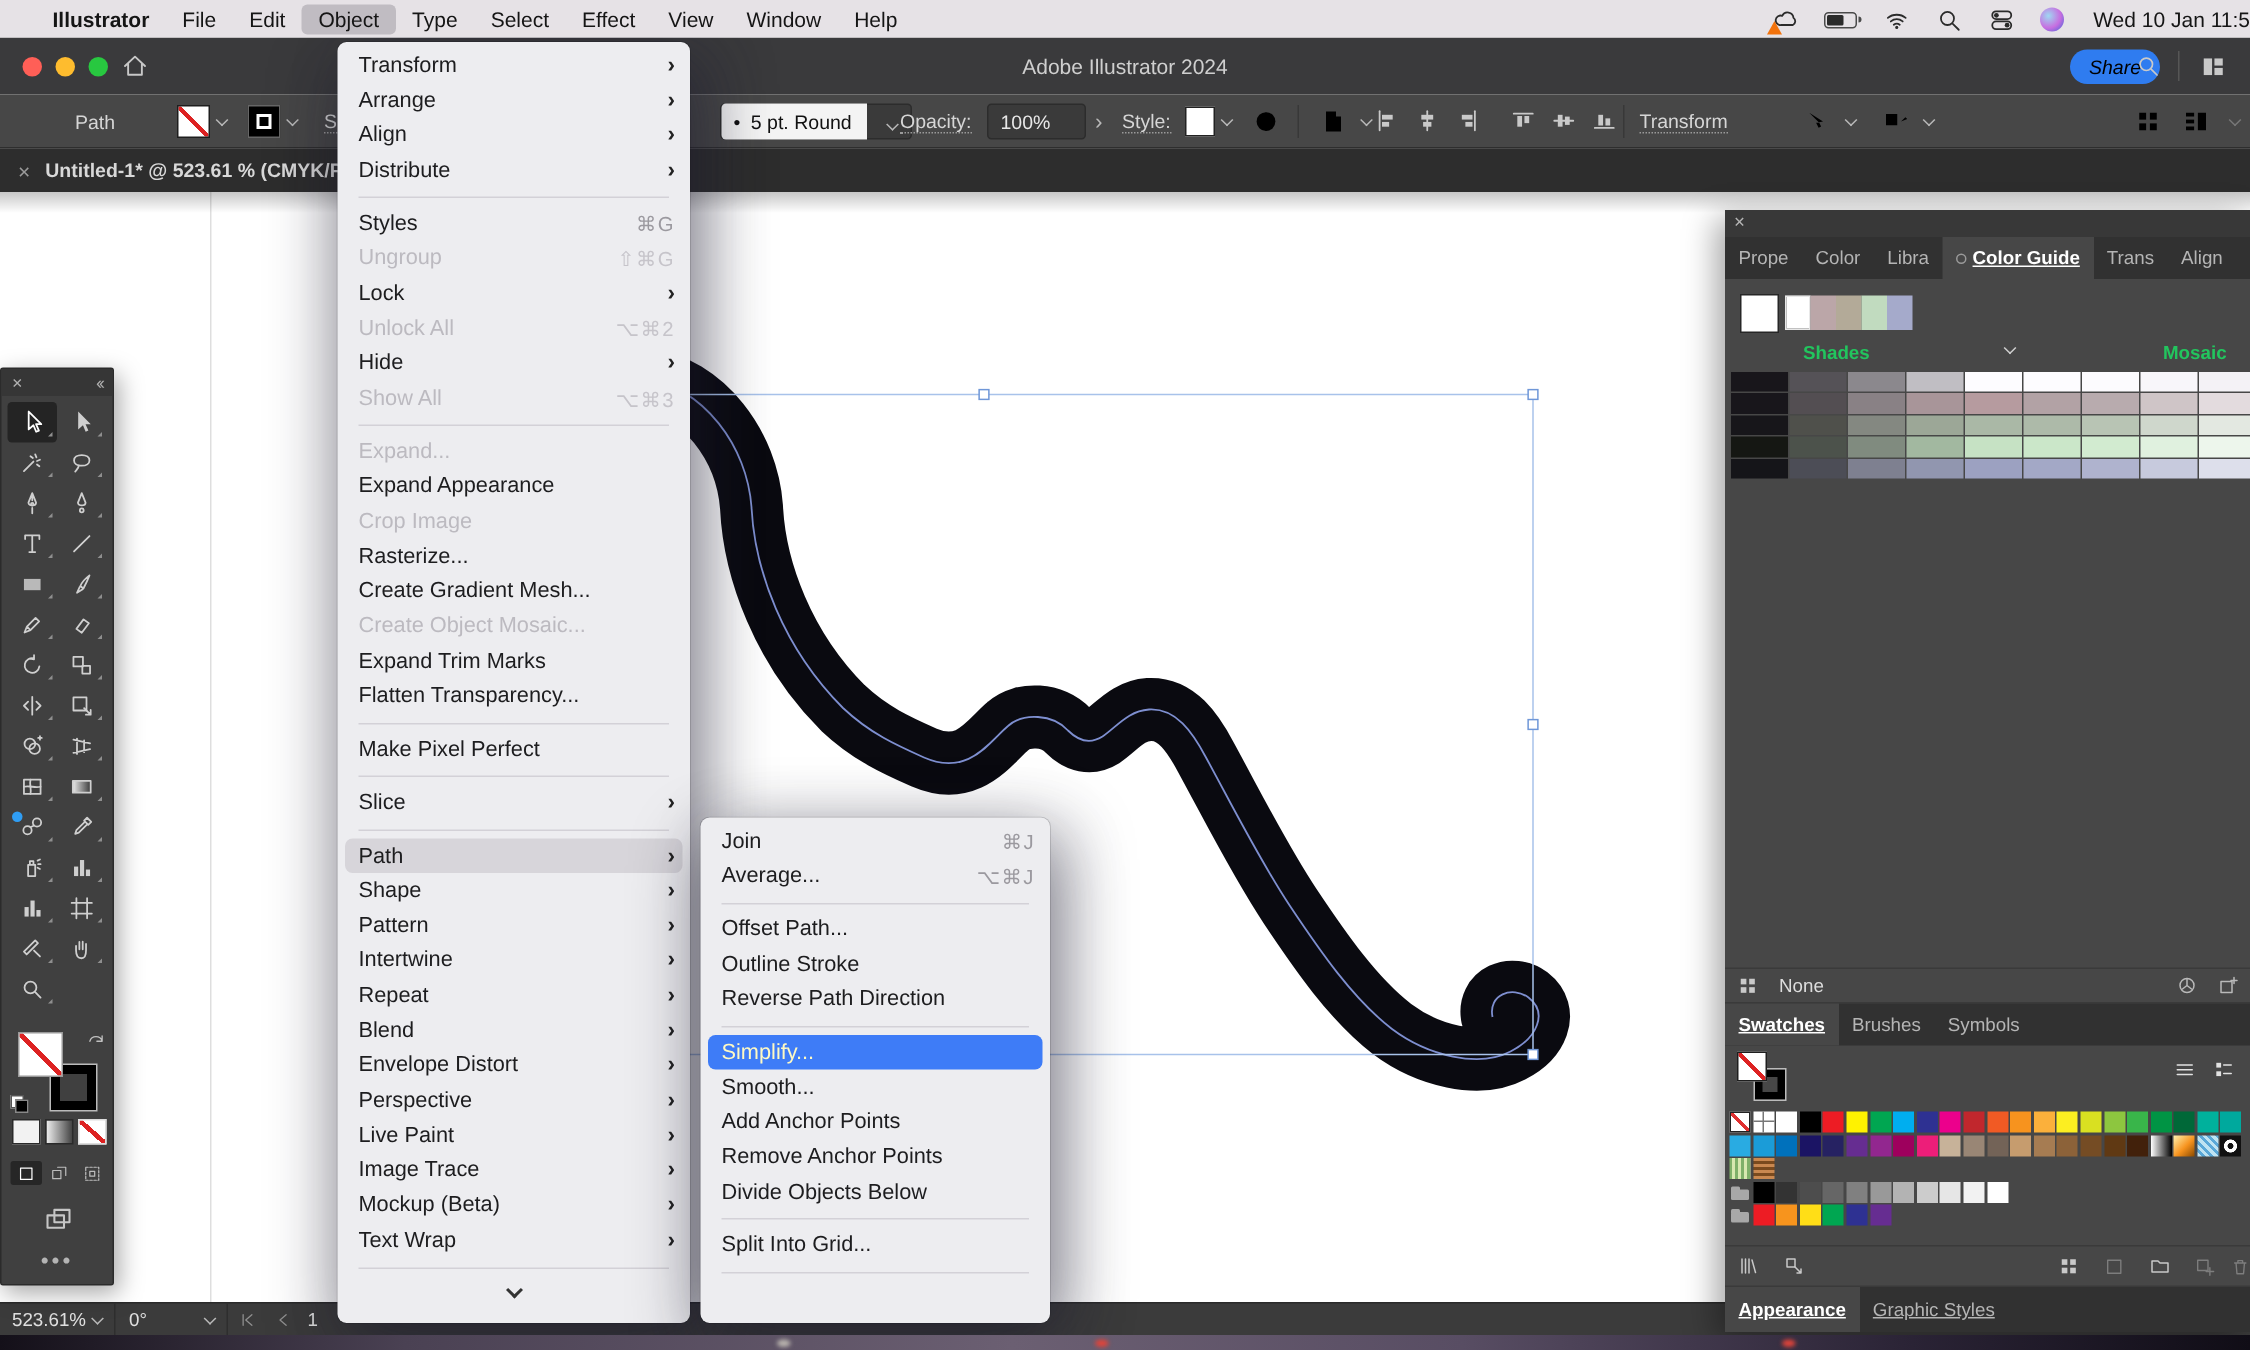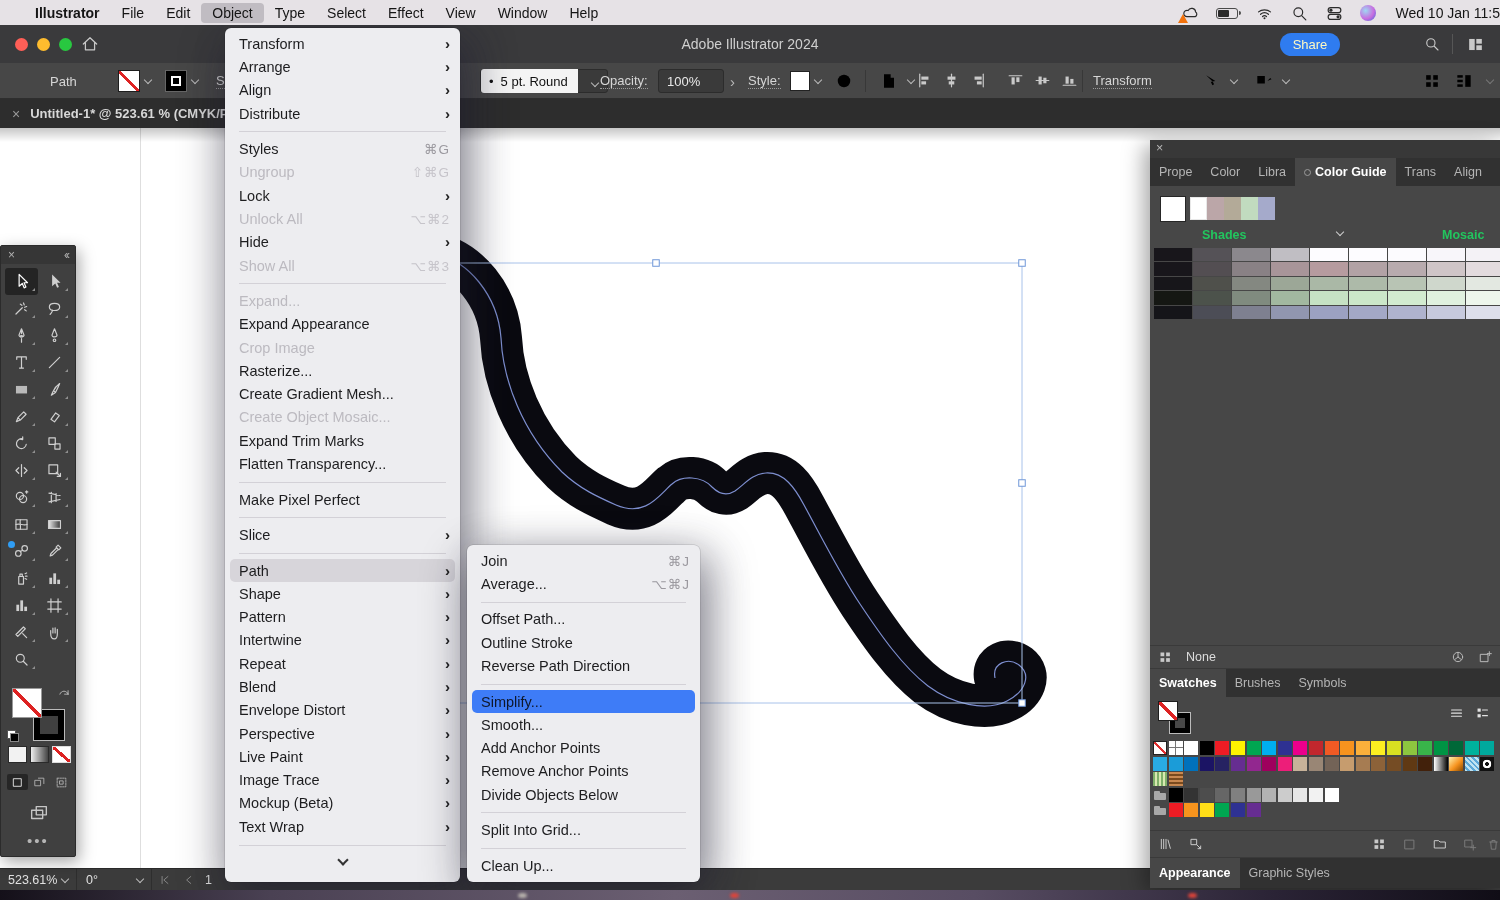--- a/index.html
+++ b/index.html
@@ -31,22 +31,22 @@
      background:radial-gradient(circle at 35% 35%, #9fd8f2, #c76ee0 55%, #3a63d8);}
   .cc-wrap{position:relative;}
   .cc-warn{position:absolute; left:-3px; bottom:-1px; width:0; height:0;
      border-left:5px solid transparent; border-right:5px solid transparent; border-bottom:9px solid #f2720c;}
 
   
   .titlebar{position:absolute; left:0; top:25px; width:1500px; height:38px; background:#3a3a3c; z-index:20;}
   .tl{position:absolute; width:13px; height:13px; border-radius:50%; top:13px;}
   .tb-title{position:absolute; left:0; right:0; top:11px; text-align:center; color:#cfcfcf; font-size:14px;}
   .home-ic{position:absolute; left:80px; top:9px; color:#c8c8c8; width:20px; height:20px;}
-  .share-btn{position:absolute; left:1280px; top:8px; width:60px; height:23px; border-radius:12px;
-     color:#fef9c3; font-size:13px; display:flex; align-items:center; justify-content:center;}
+  .share-btn{position:absolute; left:1380px; top:8px; width:60px; height:23px; border-radius:12px;
+     color:#000000; font-size:13px; display:flex; align-items:center; justify-content:center;font-style:italic;}
   .tb-search{position:absolute; left:1423px; top:10px; width:18px; height:18px; color:#c9c9c9;}
   .tb-div{position:absolute; left:1452px; top:9px; width:1px; height:20px; background:#565656;}
   .tb-ws{position:absolute; left:1466px; top:10px; width:19px; height:19px; color:#c9c9c9;}
 
   
   .controlbar{position:absolute; left:0; top:63px; width:1500px; height:36px; background:#474747;
      border-bottom:1px solid #2e2e2e; z-index:20; color:#d6d6d6; font-size:13px;}
   .cb{position:absolute; top:0; height:36px; display:flex; align-items:center;}
   .swatch-none{width:22px; height:22px; background:
      linear-gradient(to top right, transparent 45%, #d22 45% 55%, transparent 55%), #fff;
@@ -107,21 +107,21 @@
   .mode.act{background:#262626; border-radius:2px; color:#fff;}
   .screen-ic{position:absolute; left:27px; top:556px; width:22px; height:22px; color:#c6c6c6;}
   .tb-dots{position:absolute; left:0; right:0; top:586px; text-align:center; color:#b5b5b5; font-size:15px; letter-spacing:2px;}
 
   
   .rightpanel{position:absolute; left:1150px; top:140px; width:350px; height:748px; background:#474747;
      z-index:30; box-shadow:-6px 5px 20px rgba(0,0,0,.35); font-size:12.5px; color:#cfcfcf; overflow:hidden;}
   .rp-head{position:absolute; left:0; top:0; right:0; height:18px; background:#383838; color:#b5b5b5;}
   .rp-tabs{position:absolute; left:0; top:18px; right:0; height:28px; background:#313131; display:flex;}
   .rp-tab{padding:0 9px; display:flex; align-items:center; height:28px; color:#b5b5b5; white-space:nowrap; gap:4px;}
-  .rp-tab.active{background:#474747; color:#fff; font-weight:700;}
+  .rp-tab.active{background:#474747; color:#fff; font-weight:700;text-decoration:underline;}
   .circ{width:7px; height:7px; border:1px solid #9a9a9a; border-radius:50%;}
   .cg-base{position:absolute; left:10px; top:56px; width:26px; height:26px; background:#fff; border:1.5px solid #262626;}
   .cg-strip{position:absolute; left:40px; top:57px; display:flex;}
   .cg-strip .cell{width:17px; height:23px;}
   .cg-strip .cell.sel{outline:1.5px solid #e8e8e8; outline-offset:-1px; border:1px solid #333;}
   .cg-labels{position:absolute; left:0; top:88px; right:0; height:16px; color:#22c55e; font-weight:700;}
   .cg-grid{position:absolute; left:4px; top:108px; display:flex; flex-direction:column; gap:1px;}
   .cg-row{display:flex; gap:1px;}
   .cg-row .cell{width:38px; height:13.4px;}
   .rp-bar{position:absolute; left:0; right:0; height:24px; border-top:1px solid #3a3a3a; border-bottom:1px solid #3a3a3a;
@@ -156,21 +156,21 @@
   #object-menu{left:225px; top:28px; width:235px; height:854px;}
   #path-submenu{left:467px; top:545px; width:233px; height:337px;}
   .mi{height:23.3px; display:flex; align-items:center; padding:0 10px 0 14px; position:relative;}
   .mi .lbl{flex:1; white-space:nowrap;}
   .mi .sc{color:#9b999f; margin-left:16px; letter-spacing:1px; font-size:13.5px;}
   .mi .sub{margin-left:8px; font-weight:700; color:#222; font-size:15px; line-height:10px;}
   .mi.dis .lbl{color:#bcbac0;}
   .mi.dis .sc{color:#c6c4ca;}
   .mi.hl{background:#d7d5da; border-radius:5px; margin:0 5px; padding:0 5px 0 9px;}
   .mi.sel{background:#3e7cf7; border-radius:5px; margin:0 5px; padding:0 5px 0 9px;}
-  .mi.sel .lbl, .mi.sel .sc, .mi.sel .sub{color:#0f172a;}
+  .mi.sel .lbl, .mi.sel .sc, .mi.sel .sub{color:#fef9c3;}
   .msep{height:12.2px; position:relative;}
   .msep::after{content:""; position:absolute; left:14px; right:14px; top:50%; height:1px; background:#d3d1d7;}
   .menu-scroll{height:23px; display:flex; align-items:center; justify-content:center;}
   .menu-scroll .chevdark{width:8px; height:8px; border-right:2px solid #333; border-bottom:2px solid #333;
      transform:rotate(45deg); margin-top:-4px;}
 </style>
 </head>
 <body>
 
 <div id="screen">
@@ -876,21 +876,21 @@
           <rect x="5" y="5" width="11" height="11"></rect>
           <path d="M18 13 V21 M14 17 H22"></path>
         </svg>
       <svg class="ic" style="width:15px;height:15px; position:absolute; left:336px; color:#7d7d7d;" viewBox="0 0 24 24">
           <path d="M6 8 H18 M9.5 8 V5.5 H14.5 V8 M7.5 8 L8.5 19.5 H15.5 L16.5 8"></path>
         </svg>
     </div>
 
     <div class="rp-subtabs" style="top:718px; height:30px;">
       <span class="rp-tab active" style="height:30px;">Appearance</span>
-      <span class="rp-tab" style="height:30px;">Graphic Styles</span>
+      <span class="rp-tab" style="height:30px;text-decoration:underline;">Graphic Styles</span>
     </div>
   </div>
 
   <div class="menu" id="object-menu">
       <div class="mi">
         <span class="lbl">Transform</span>
         <span class="sub">›</span>
       </div>
       <div class="mi">
         <span class="lbl">Arrange</span>
@@ -1051,18 +1051,15 @@
         <span class="lbl">Remove Anchor Points</span>
       </div>
       <div class="mi">
         <span class="lbl">Divide Objects Below</span>
       </div>
       <div class="msep"></div>
       <div class="mi">
         <span class="lbl">Split Into Grid...</span>
       </div>
       <div class="msep"></div>
-      <div class="mi">
-        <span class="lbl">Clean Up...</span>
-      </div>
     </div>
 
 </div>
 
 </body></html>

